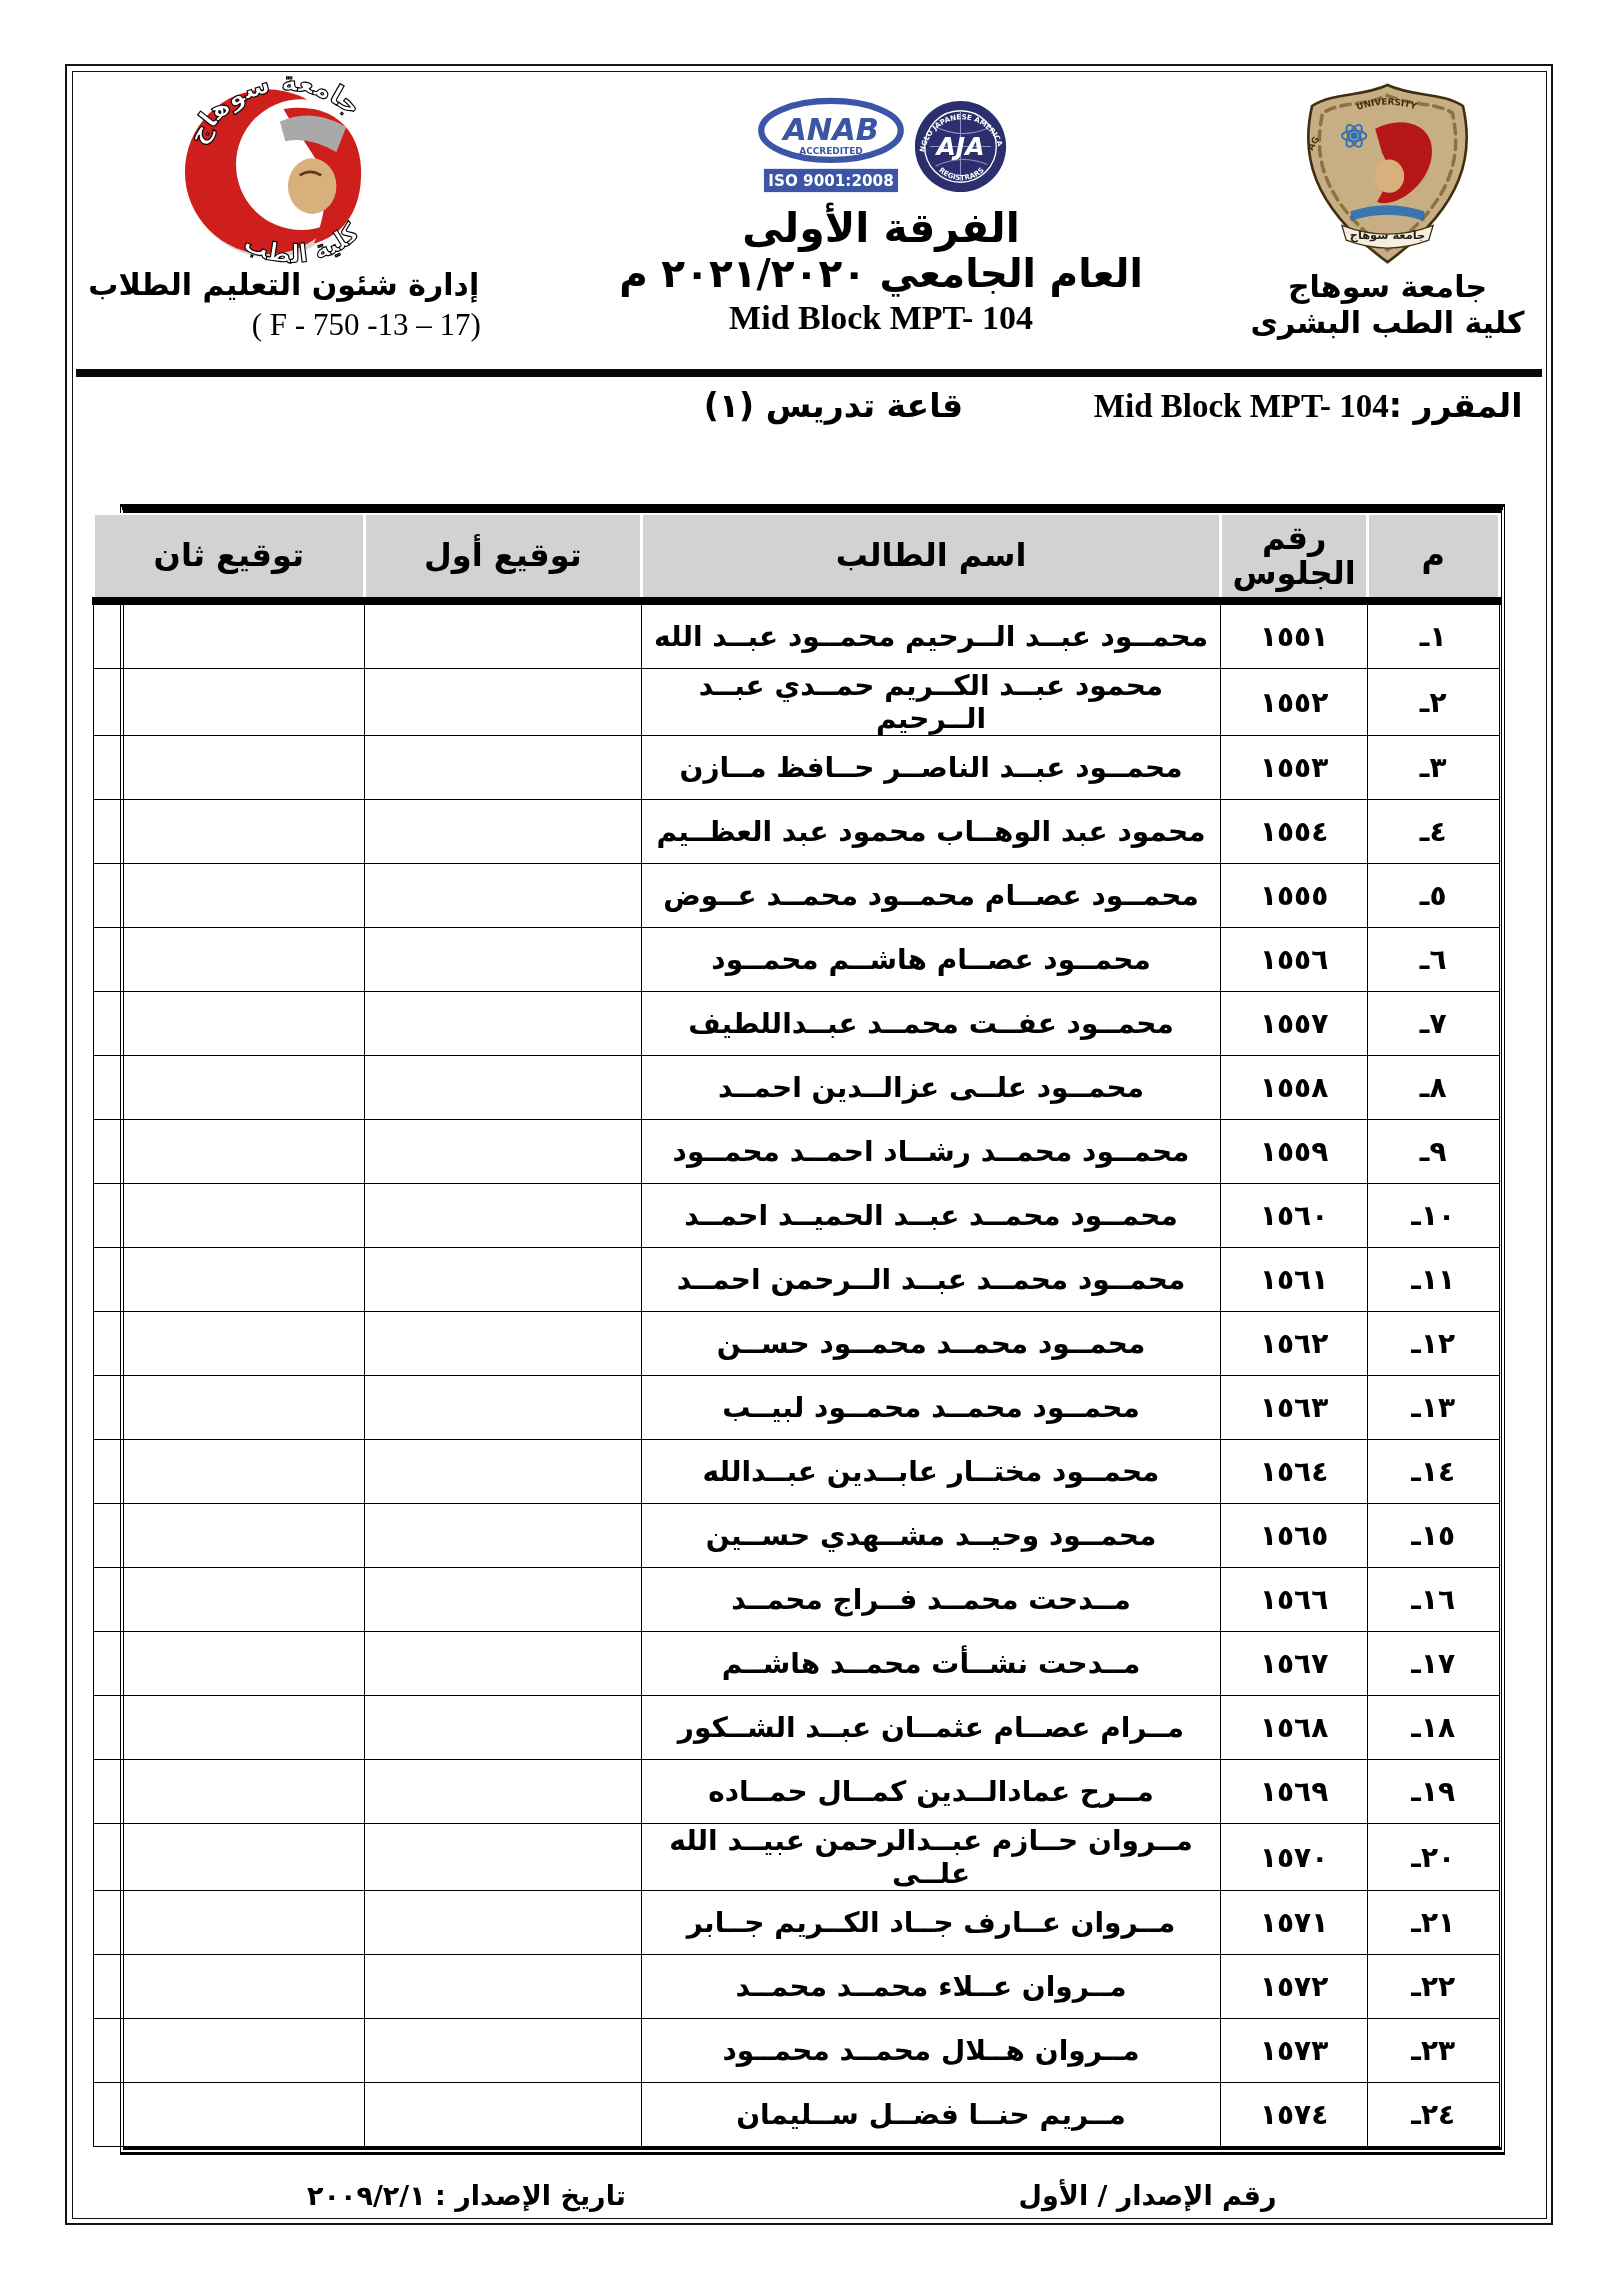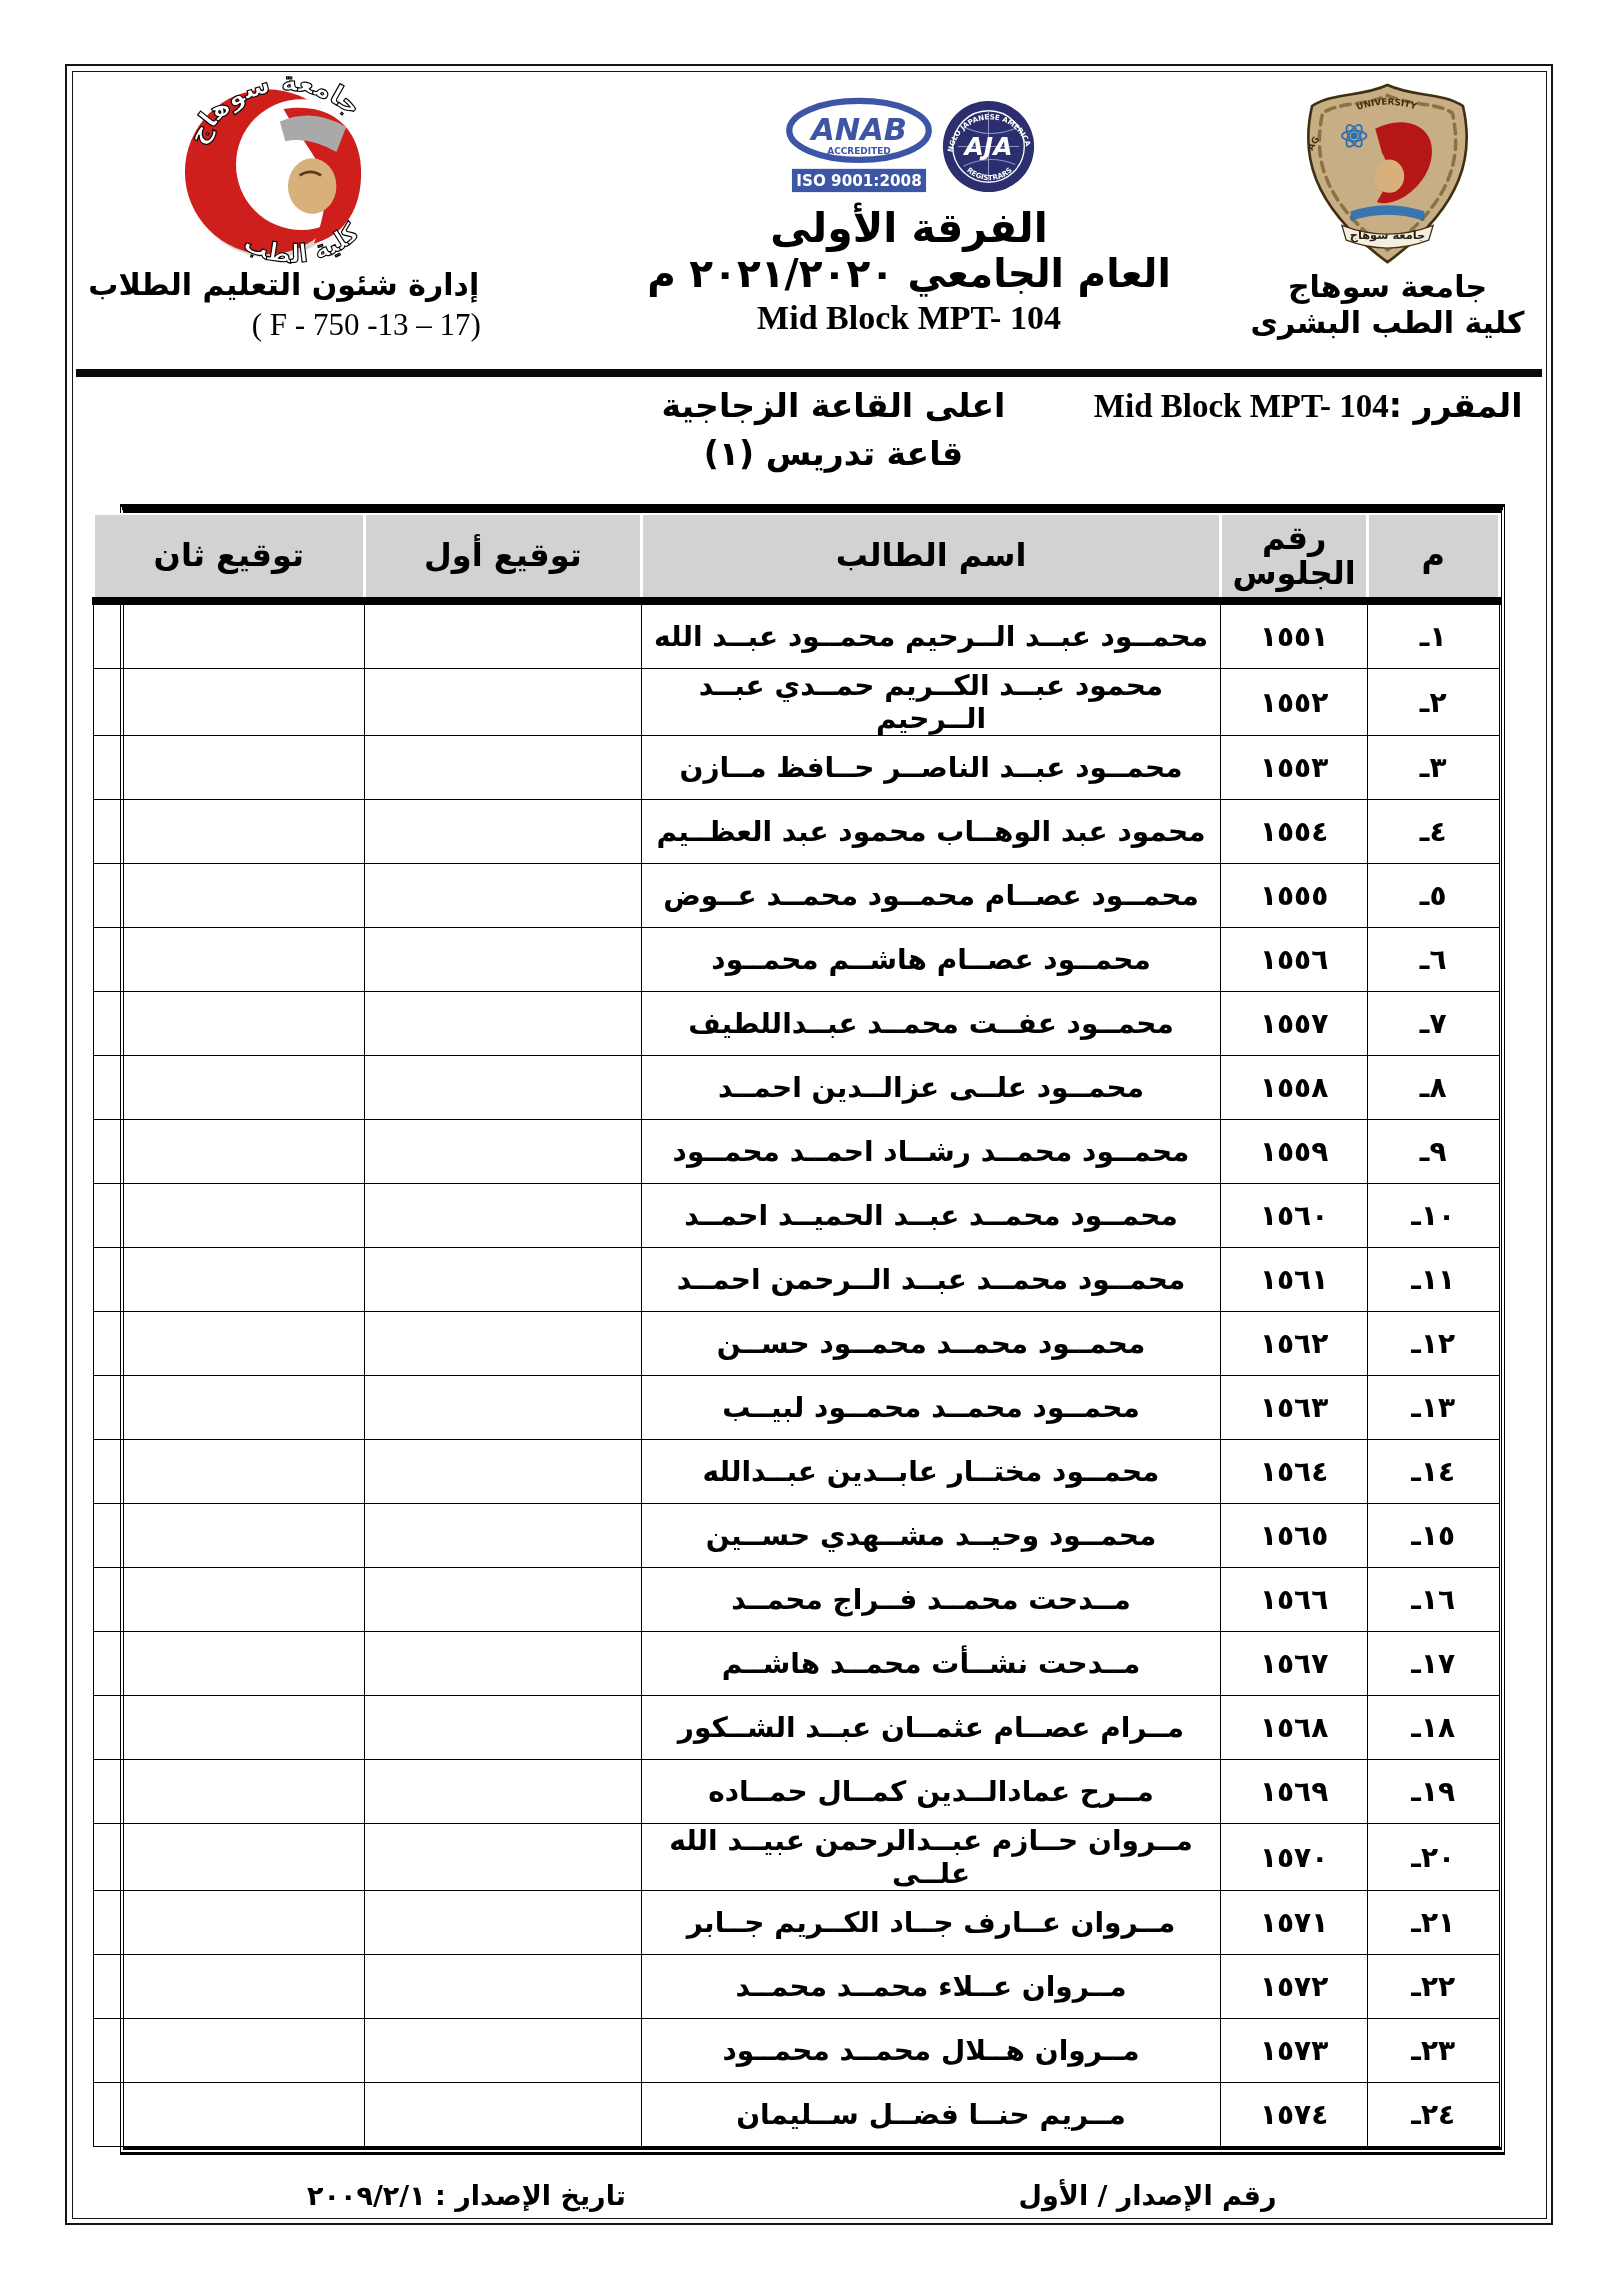--- a/index.html
+++ b/index.html
@@ -8,21 +8,21 @@
   .frame{position:absolute;left:66px;top:64px;width:1488px;height:2161px;
          border:2.7px solid #141414;padding:4.5px;box-sizing:border-box;}
   .frame-inner{border:1.8px solid #141414;width:100%;height:100%;box-sizing:border-box;
                position:relative;overflow:hidden;}
   
   .hdr{position:relative;height:297px;}
   .h-left{position:absolute;left:14.3px;top:3.6px;width:394px;text-align:center;}
   .h-left svg{display:block;margin:0 auto;}
   .dept{font-size:30px;margin-top:1.8px;}
   .formcode{font-size:31px;font-family:"Liberation Serif",serif;font-weight:400;margin-top:5.4px;text-align:right;}
-  .h-center{position:absolute;left:568px;top:25px;width:537px;text-align:center;}
+  .h-center{position:absolute;left:540px;top:25px;width:537px;text-align:center;}
   .logo-row{display:flex;justify-content:center;align-items:center;gap:7.2px;direction:ltr;}
   .t1{font-size:41px;line-height:1.1;margin-top:10.7px;}
   .t2{font-size:39px;line-height:1.2;}
   .t3{font-size:34px;font-family:"Liberation Serif",serif;font-weight:700;line-height:1.15;}
   .h-right{position:absolute;left:1136px;top:7.2px;width:358px;text-align:center;}
   .h-right svg{display:block;margin:0 auto;}
   .uni{font-size:30px;line-height:1.2;}
   .fac{font-size:30px;line-height:1.2;}
   
   .rule{height:8px;background:#0a0a0a;margin:0 3.6px;}
@@ -143,21 +143,20 @@
         </div>
       </div>
 
       <div class="rule"></div>
 
       <div class="info">
         <div class="info-right">
           <div><span>المقرر :</span><span class="latin" dir="ltr">Mid Block  MPT- 104</span></div>
         </div>
         <div class="info-center">
-          <div>اعلى القاعة الزجاجية</div>
           <div>قاعة تدريس (١)</div>
         </div>
       </div>
 
       <div class="table-wrap">
         <table>
           <thead>
             <tr>
               <th class="w-idx">م</th>
               <th class="w-seat">رقم الجلوس</th>

